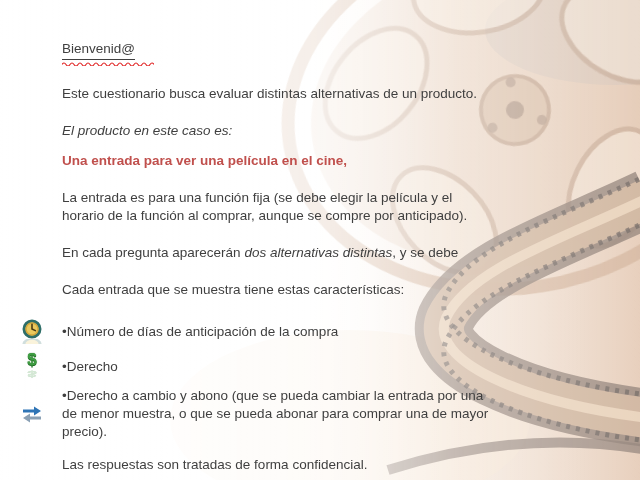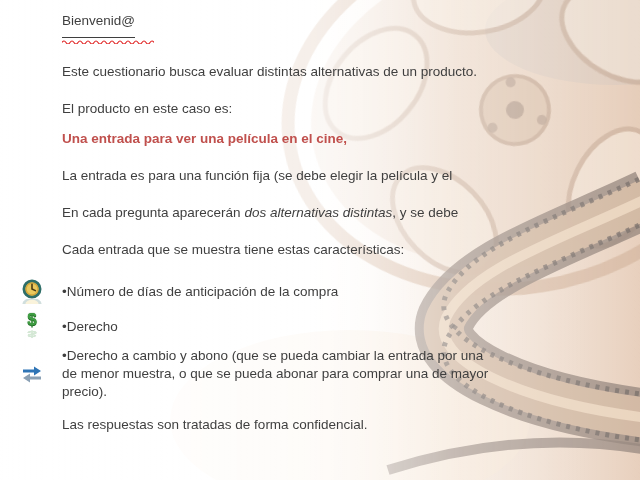--- a/index.html
+++ b/index.html
@@ -10,26 +10,26 @@
   .canvas { position:relative; width:640px; height:480px; background:#ffffff; }
   .bg-art { position:absolute; left:0; top:0; width:640px; height:480px; }
 
   .content {
     position:absolute; top:12px; left:22px; width:478px;
     color:#3f3f3f; font-size:13.5px; line-height:18px;
   }
 
   .title-wrap { margin:0 0 19px 40px; }
   .title {
-    display:inline-block; border-bottom:1px solid #3f3f3f; padding-bottom:7px;
+    display:inline-block; border-bottom:1px solid #3f3f3f; padding-bottom:1px;margin-top:28px;
   }
   .squiggle { display:block; margin-top:1px; }
 
   p { margin:0 0 19px 40px; }
-  p.tight { margin-bottom:8px; }
+  p.tight { margin-bottom:8px;font-style:italic; }
   .red-bold { color:#c0504d; font-weight:bold; margin-top:12px; }
   .ital { font-style:italic;text-align:right; }
 
   .features { margin:0 0 15px 0; }
   .feature { display:flex; align-items:center; margin-bottom:4px; }
   .icon-cell { width:40px; flex:0 0 40px; padding-top:1px; }
   .icon-stack { width:20px; display:flex; flex-direction:column; align-items:center; }
   .refl { transform:scaleY(-0.55); opacity:0.22; margin-top:-2px; filter:blur(0.4px); }
   .feature-text { flex:1; }
 
@@ -103,20 +103,21 @@
 
     <p>Este cuestionario busca evaluar distintas alternativas de un producto.</p>
 
     <p class="tight">El producto en este caso es:</p>
     <p class="red-bold">
       <span>Una entrada para ver una película en el cine,</span><br>
     </p>
 
     <p>
       <span>La entrada es para una función fija (se debe elegir la película y el</span><br>
+      <span>horario de la función al comprar, aunque se compre por anticipado).</span>
     </p>
 
     <p>
       <span>En cada pregunta aparecerán </span><span class="ital">dos alternativas distintas</span><span>, y se debe</span><br>
     </p>
 
     <p>Cada entrada que se muestra tiene estas características:</p>
 
     <div class="features">
 

